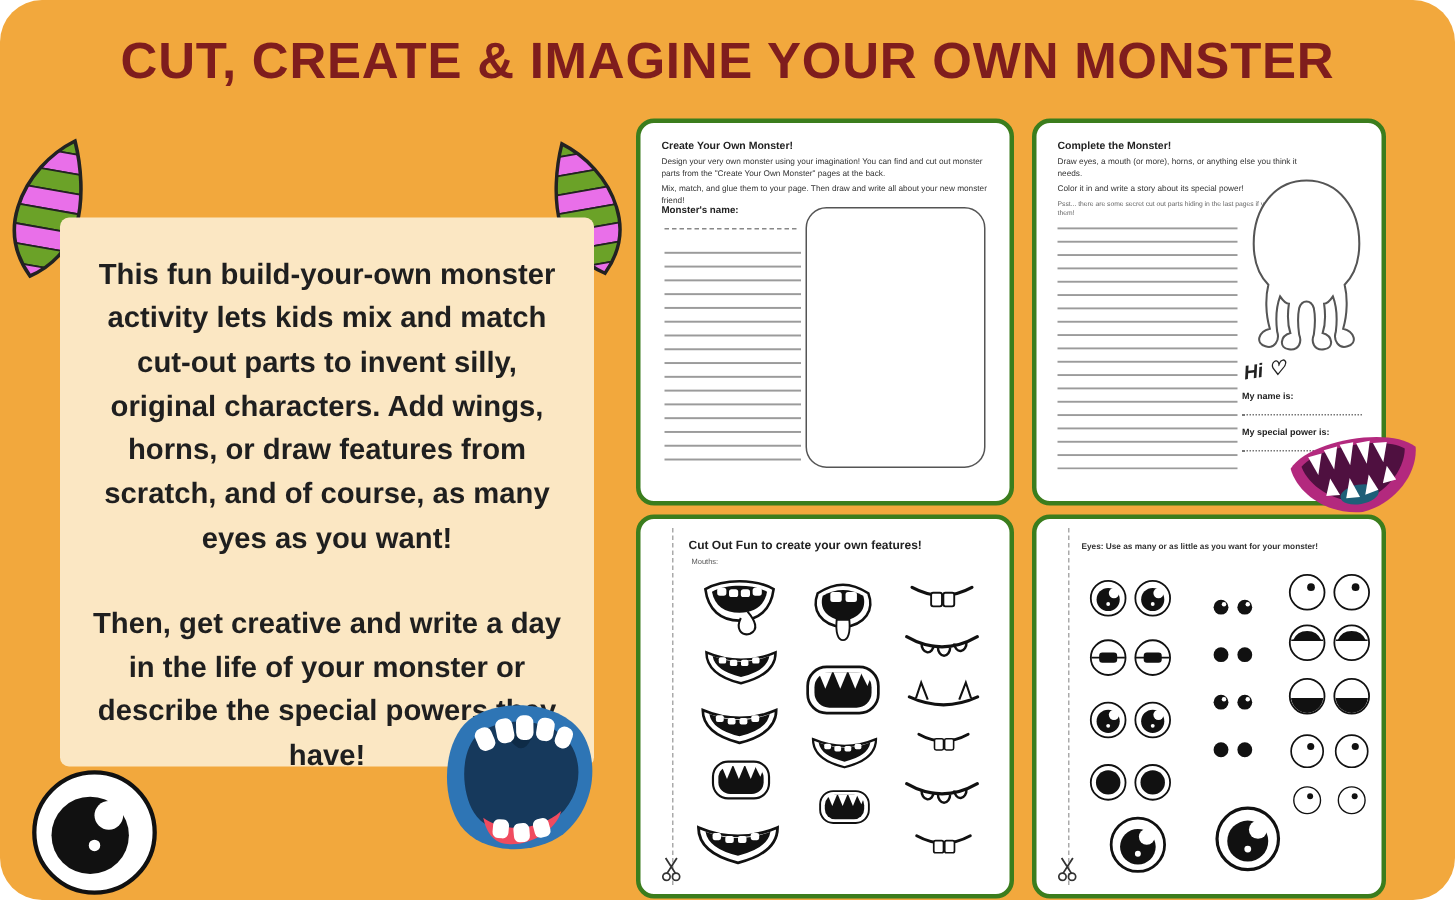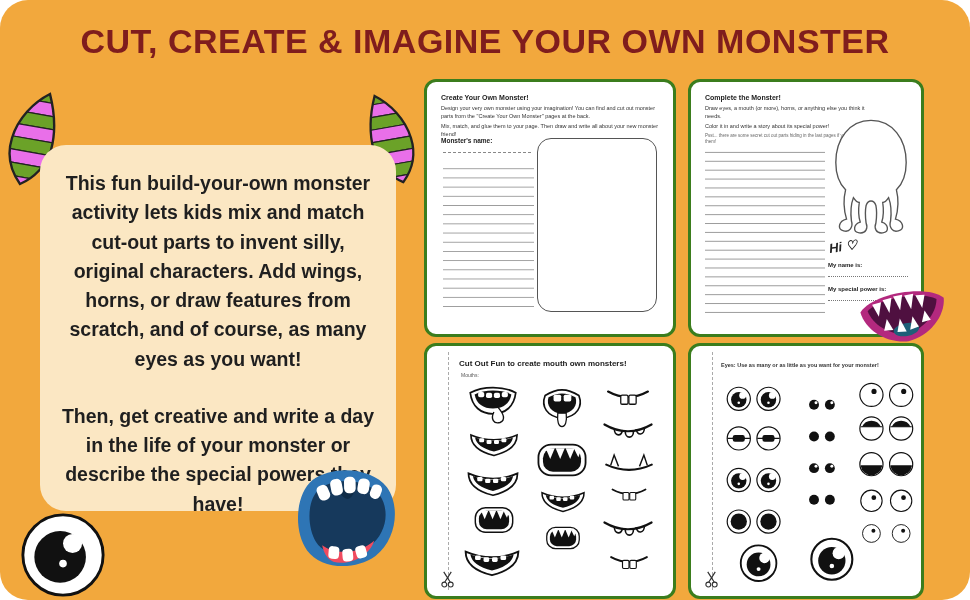--- a/index.html
+++ b/index.html
@@ -9,21 +9,21 @@
     font-family:"Liberation Sans", sans-serif;
   }
   .title {
     position:absolute; top:22px; left:0; right:0; text-align:center;
     color:#7f1d1d; font-size:34px; font-weight:bold; letter-spacing:.5px;
     z-index:5; margin:0;
   }
   
   .panel {
     position:absolute; left:40px; top:145px; width:356px; height:366px;
-    background:#FBE7C3; border-radius:26px; z-index:2;
+    background:#FBE7C3; border-radius:6px; z-index:2;
   }
   .panel-inner {
     padding:24px 18px; text-align:center; color:#1f1f1f;
     font-size:19.5px; font-weight:600; line-height:1.5;
   }
   .panel-inner p { margin:0 0 28px 0; }
   .panel-inner p:last-child { margin:0; }
 
   
   .horn-left  { position:absolute; left:4px;  top:92px; width:64px; height:96px; z-index:1; }
@@ -313,21 +313,21 @@
     <div class="dotline c2-dot1"></div>
     <div class="c2-label c2-power">My special power is:</div>
     <div class="dotline c2-dot2"></div>
   </div>
 
   <div class="card" id="card-mouths">
     <div class="cutline"></div>
     <svg class="scissors" viewBox="0 0 16 20">
         <use href="#scis"></use>
       </svg>
-    <h3 class="c3-head">Cut Out Fun to create mouth own monsters!</h3>
+    <h3 class="c3-head">Cut Out Fun to create your own features!</h3>
     <div class="c3-sub">Mouths:</div>
     <svg class="c3-grid" viewBox="0 0 204 204">
       <use href="#m1" x="6" y="0" width="56" height="42"></use>
       <use href="#m3" x="8" y="46" width="54" height="28"></use>
       <use href="#m3" x="6" y="84" width="56" height="30"></use>
       <use href="#m4" x="12" y="120" width="46" height="32"></use>
       <use href="#m3" x="2" y="162" width="62" height="32"></use>
       <use href="#m2" x="76" y="2" width="54" height="46"></use>
       <use href="#m4" x="74" y="56" width="58" height="40"></use>
       <use href="#m3" x="80" y="104" width="48" height="26"></use>

